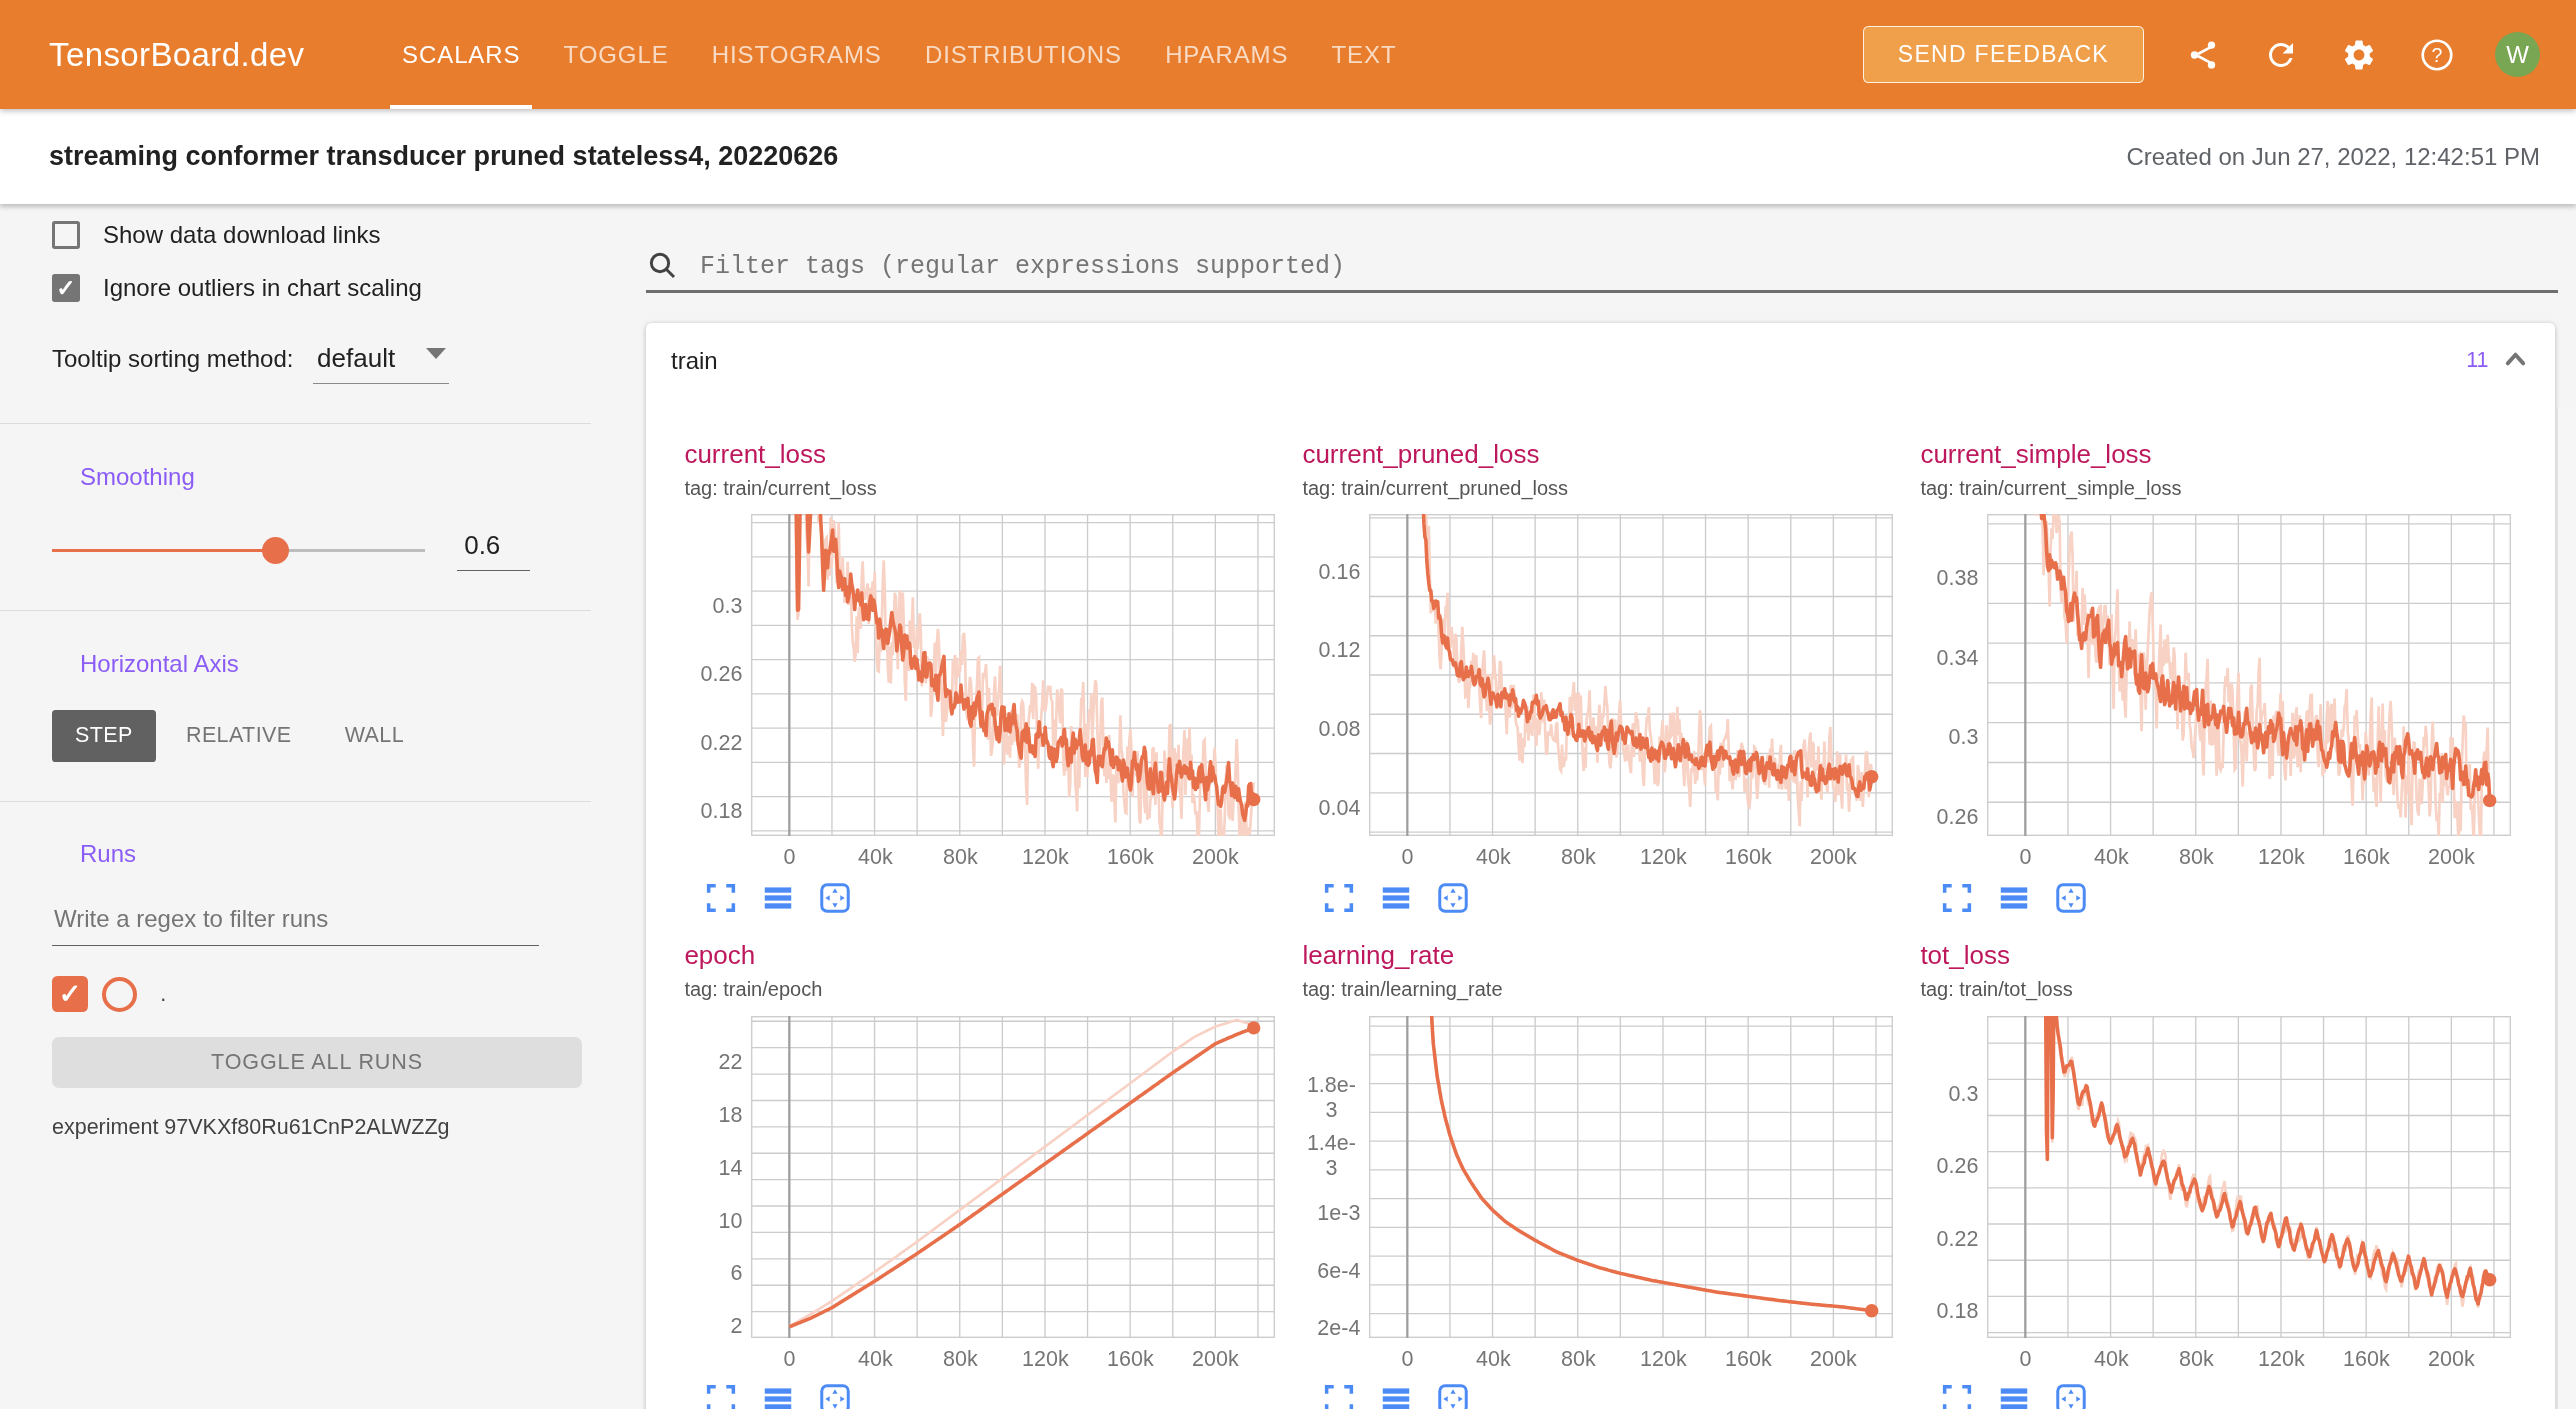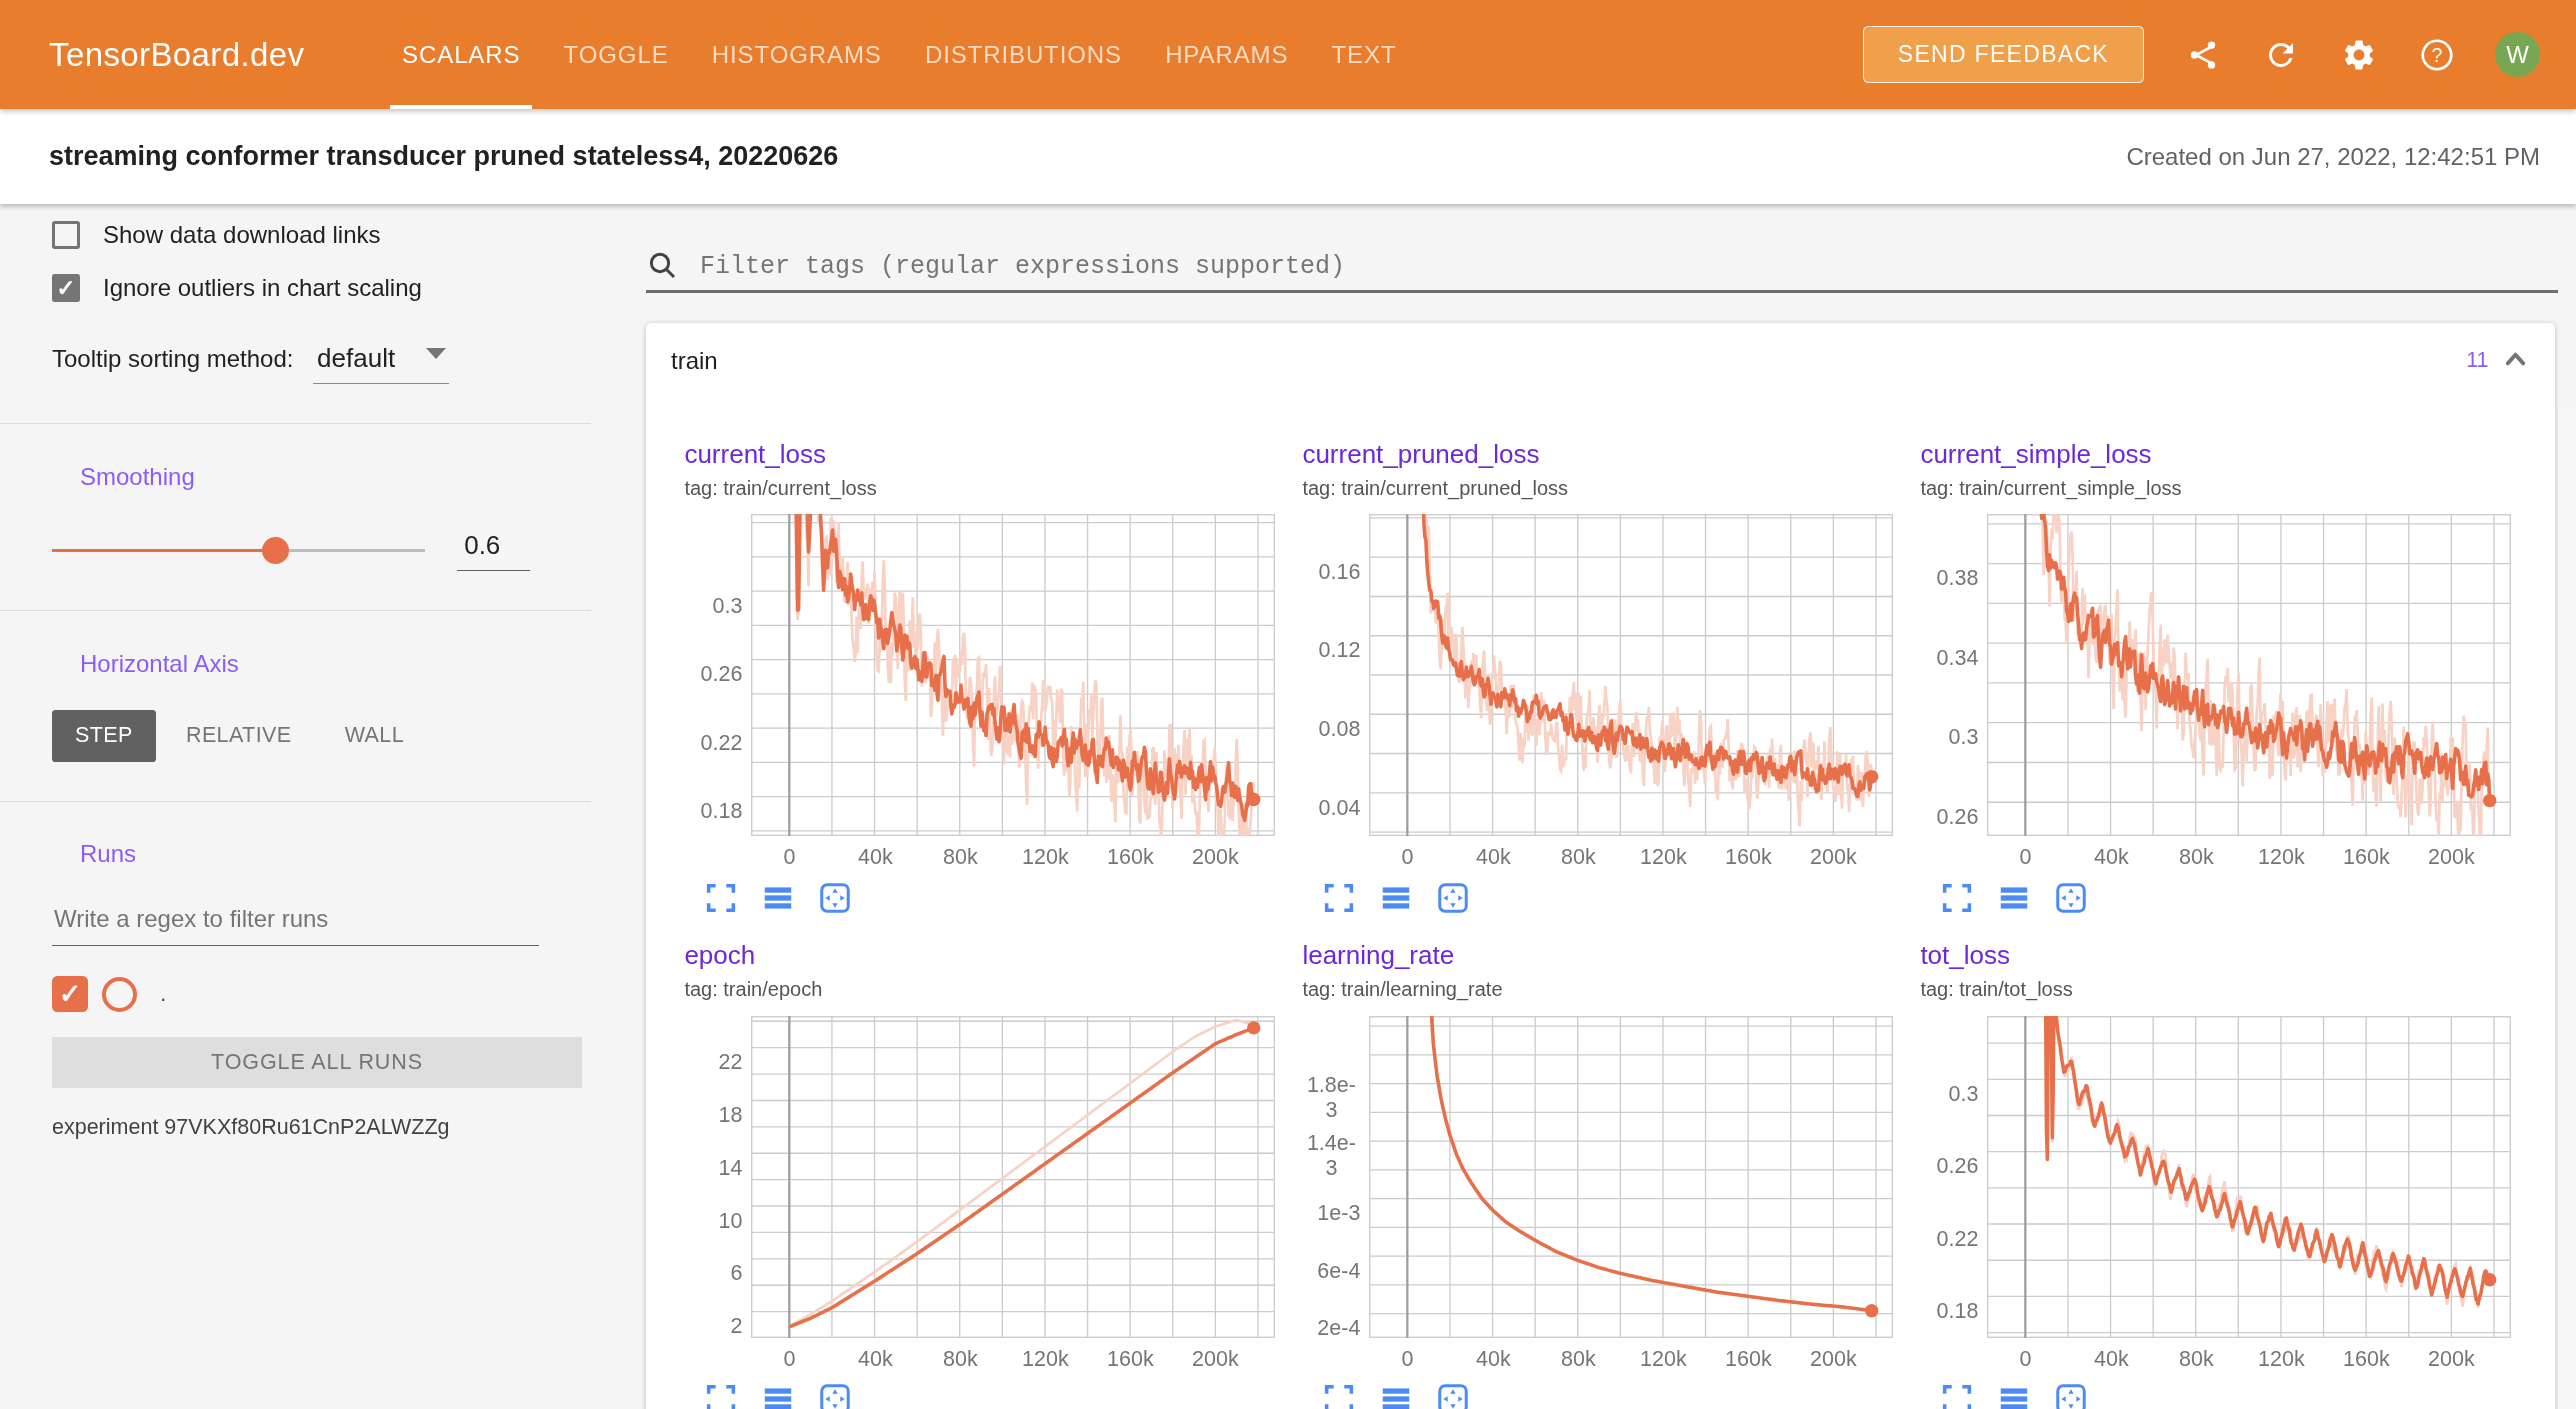--- a/index.html
+++ b/index.html
@@ -53,39 +53,39 @@
   .axis-btn + .axis-btn{margin-left:7.2px;}
   .runs-filter{margin:36px 52px 0 52px;border-bottom:1.8px solid #616161;padding-bottom:10.7px;}
   .runs-filter input{border:none;outline:none;background:transparent;font-size:24px;width:100%;
         font-family:"Liberation Sans",sans-serif;color:#212121;}
   .runs-filter input::placeholder{color:#757575;}
   .run-row{display:flex;align-items:center;margin:30px 0 0 52px;}
   .run-cb{width:36px;height:36px;border-radius:5.4px;background:var(--accent);color:#fff;display:flex;
         align-items:center;justify-content:center;font-size:27px;font-weight:bold;cursor:pointer;}
   .run-circle{width:27px;height:27px;border-radius:50%;border:4.5px solid var(--accent);margin-left:14.3px;cursor:pointer;}
   .run-name{font-size:21.5px;color:#424242;margin-left:23px;}
-  .toggle-all{margin:25px 0 0 52px;width:530px;height:51px;background:#dedede;border:none;border-radius:1px;
+  .toggle-all{margin:25px 0 0 52px;width:530px;height:51px;background:#dedede;border:none;border-radius:7px;
         color:#757575;font-size:21.5px;letter-spacing:0.9px;cursor:pointer;font-family:"Liberation Sans",sans-serif;}
   .experiment{font-size:21.5px;color:#424242;margin:27px 0 0 52px;}
   
   .main{position:absolute;left:591px;top:204px;right:0;bottom:0;}
   .search-row{position:absolute;left:55px;top:45px;display:flex;align-items:center;width:1912px;}
   .search-row input{border:none;outline:none;background:transparent;font-size:25px;margin-left:20px;width:1702px;
         font-family:Liberation Mono, monospace;color:#212121;}
   .search-row input::placeholder{color:#757575;}
   .search-underline{position:absolute;left:55px;top:86px;width:1912px;height:2.7px;background:#6e6e6e;}
   .card{position:absolute;left:55px;top:119px;width:1909px;height:1433px;background:#fff;border-radius:5.4px;
         box-shadow:0 1.8px 5.4px rgba(0,0,0,.25);overflow:hidden;}
   .card-header{height:75px;display:flex;align-items:center;padding:0 25px;}
   .group-name{font-size:24px;color:#212121;}
   .group-right{margin-left:auto;display:flex;align-items:center;gap:12.5px;}
   .group-count{font-size:21.5px;color:#8b5cf6;}
   .charts{display:grid;grid-template-columns:618px 618px 618px;padding:41px 0 0 22.4px;}
   .chart-cell{margin-bottom:27px;padding-left:16px;box-sizing:border-box;}
-  .chart-title{font-size:26px;color:#6d28d9;}
+  .chart-title{font-size:26px;color:#be185d;}
   .chart-tag{font-size:20px;color:#555;margin-top:7.2px;}
   .plot-row{display:flex;margin-top:14.3px;}
   .ylabels{position:relative;width:67px;flex:0 0 auto;}
   .ylabel{position:absolute;right:9px;font-size:21.5px;color:#757575;transform:translateY(-50%);text-align:center;}
   .plot{width:524px;height:322px;background:#fff;}
   .xlabels{position:relative;height:36px;margin-left:67px;width:524px;}
   .xlabel{position:absolute;top:9px;font-size:21.5px;color:#757575;transform:translateX(-50%);}
   .chart-icons{display:flex;gap:27px;margin:10.7px 0 0 21.5px;}
   .cicon{width:30px;height:30px;cursor:pointer;}
   

